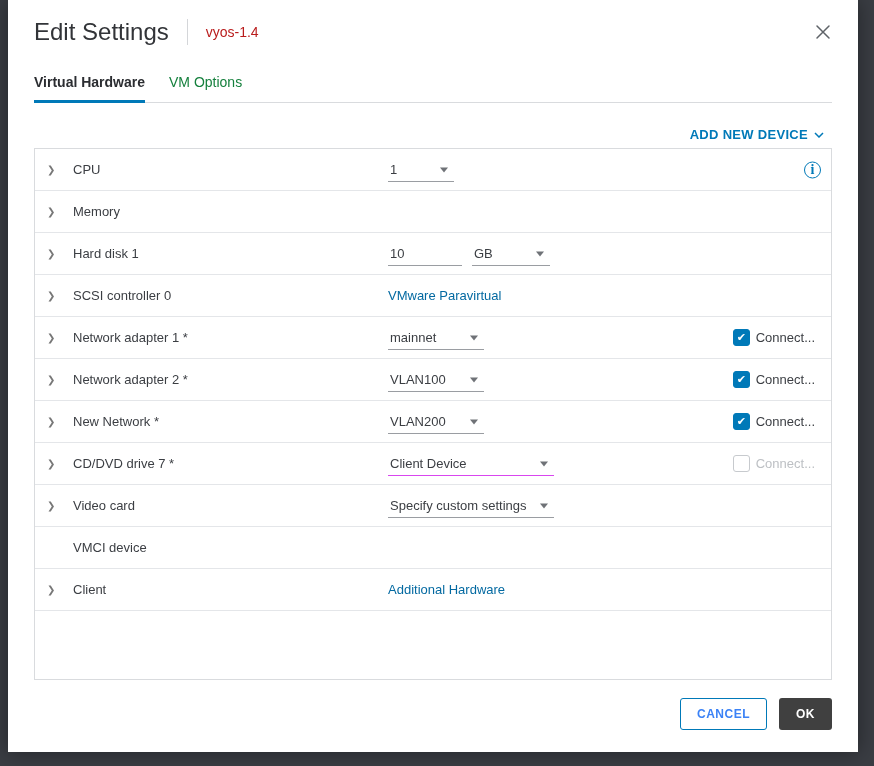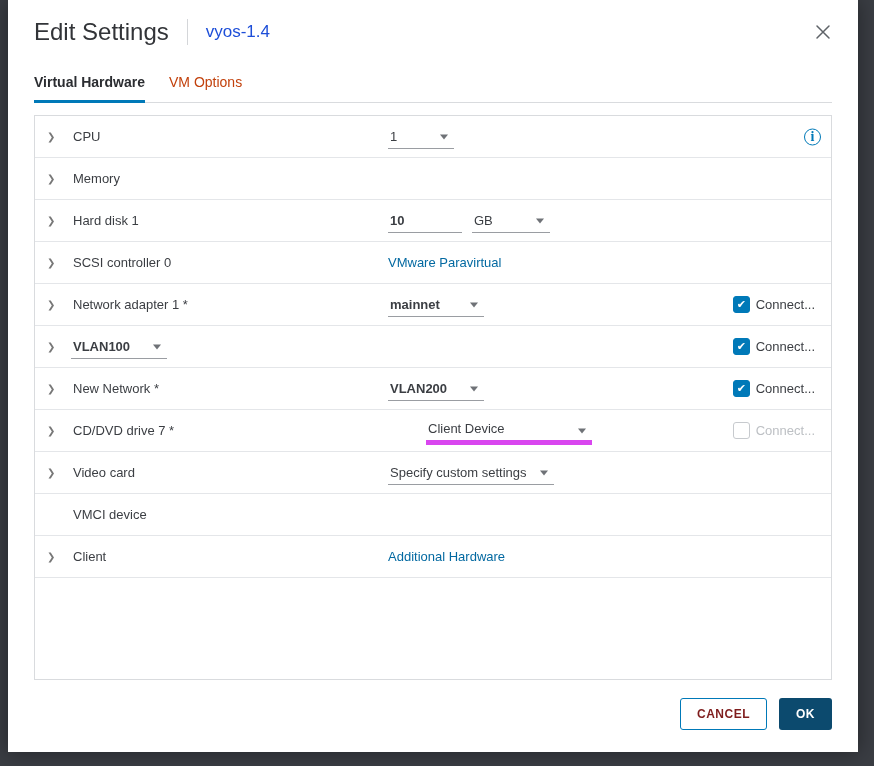--- a/index.html
+++ b/index.html
@@ -40,40 +40,40 @@
     font-size: 24px;
     font-weight: 400;
     color: #323438;
   }
   .title-sep {
     width: 1px;
     height: 26px;
     background: #d4d6d9;
   }
   .title-sub {
-    font-size: 17px;
-    color: #1d4ed8;
+    font-size: 14px;
+    color: #b91c1c;
   }
   .close-x {
     margin-left: auto;
     cursor: pointer;
     color: #5f6368;
   }
   .close-x svg { display:block; }
   .tabs {
     display: flex;
     gap: 24px;
     border-bottom: 1px solid #d9dbde;
     margin-top: 18px;
     font-size: 14px;
   }
   .tab {
     padding: 10px 0;
     cursor: pointer;
-    color: #c2410c;
+    color: #15803d;
   }
   .tab.active {
     color: #2b2d31;
     border-bottom: 3px solid #0079b8;
     font-weight: 600;
     margin-bottom: -1px;
   }
   .toolbar {
     display: flex;
     justify-content: flex-end;
@@ -148,24 +148,24 @@
     content: "";
     position: absolute;
     right: 6px;
     top: 50%;
     transform: translateY(-50%);
     border-left: 4px solid transparent;
     border-right: 4px solid transparent;
     border-top: 5px solid #6f7277;
     pointer-events: none;
   }
-  .sel.accent .field { border-bottom: 5px solid #d946ef; margin-left: 38px; }
+  .sel.accent .field { border-bottom: 1px solid #d946ef; }
   .w-xs { width: 40px; }
   .w-s  { width: 52px; }
-  .w-sm { width: 70px; font-weight: bold; }
+  .w-sm { width: 70px; }
   .w-m  { width: 140px; }
   .w-l  { width: 190px; }
   .conn {
     display: flex;
     align-items: center;
     gap: 6px;
     margin-left: auto;
     padding-right: 4px;
     font-size: 13px;
   }
@@ -214,25 +214,25 @@
     font-size: 12px;
     font-weight: 600;
     letter-spacing: .5px;
     padding: 8px 16px;
     border-radius: 3px;
     cursor: pointer;
     border: 1px solid transparent;
   }
   .btn.secondary {
     background: #fff;
-    color: #7f1d1d;
+    color: #3b82f6;
     border: 1px solid #0079b8;
   }
   .btn.primary {
-    background: #0c4a6e;
+    background: #404040;
     color: #fff;
   }
 </style>
 </head>
 <body>
 
 <div class="backdrop">
   <div class="modal">
 
     <div class="modal-header">
@@ -247,20 +247,28 @@
         </div>
       </div>
 
       <div class="tabs">
         <div class="tab active">Virtual Hardware</div>
         <div class="tab">VM Options</div>
       </div>
     </div>
 
     <div class="body">
+      <div class="toolbar">
+        <div class="add-device">
+          <span>ADD NEW DEVICE</span>
+          <svg width="10" height="6" viewBox="0 0 10 6">
+              <path d="M1 1 L5 5 L9 1" stroke="#0079b8" stroke-width="1.5" fill="none"></path>
+            </svg>
+        </div>
+      </div>
 
       <div class="rows-box">
 
         <div class="row">
           <div class="expander">❯</div>
           <div class="label-col">CPU</div>
           <div class="value-col">
             <span class="sel"><input class="field w-xs" value="1" style=""></span>
           </div>
           <div class="info-icon">i</div>
@@ -295,20 +303,21 @@
             <span class="sel"><input class="field w-sm" value="mainnet" style=""></span>
           </div>
           <div class="conn">
             <span class="chk">✔</span>
             <span>Connect...</span>
           </div>
         </div>
 
         <div class="row">
           <div class="expander">❯</div>
+          <div class="label-col">Network adapter 2 *</div>
           <div class="value-col">
             <span class="sel"><input class="field w-sm" value="VLAN100" style=""></span>
           </div>
           <div class="conn">
             <span class="chk">✔</span>
             <span>Connect...</span>
           </div>
         </div>
 
         <div class="row">

